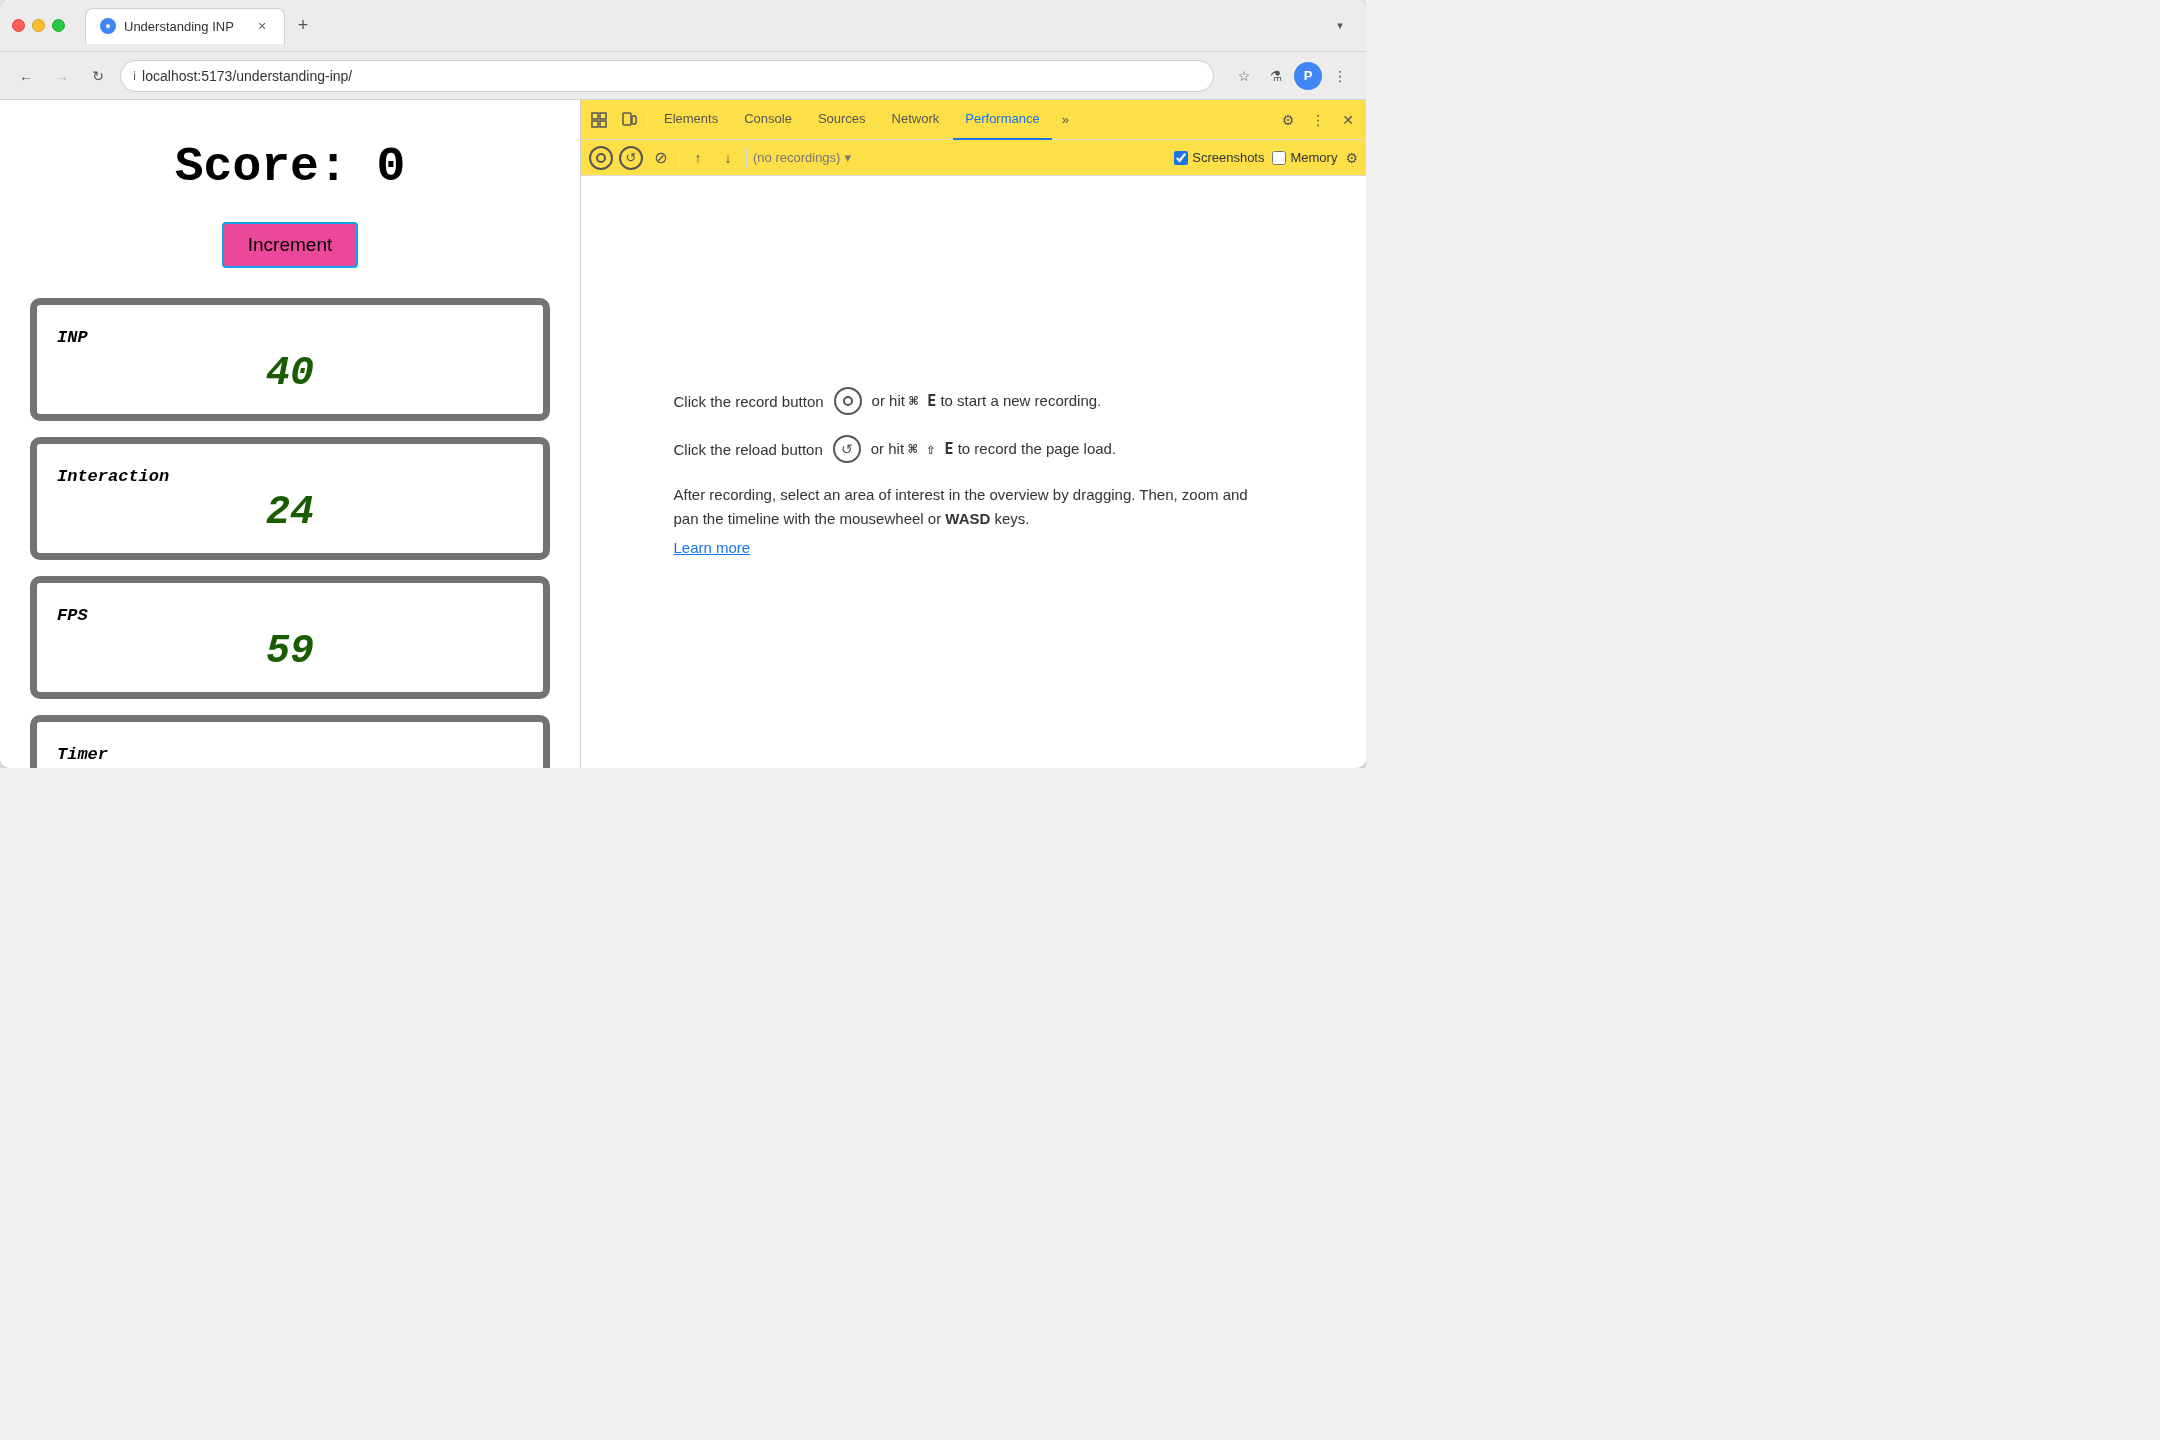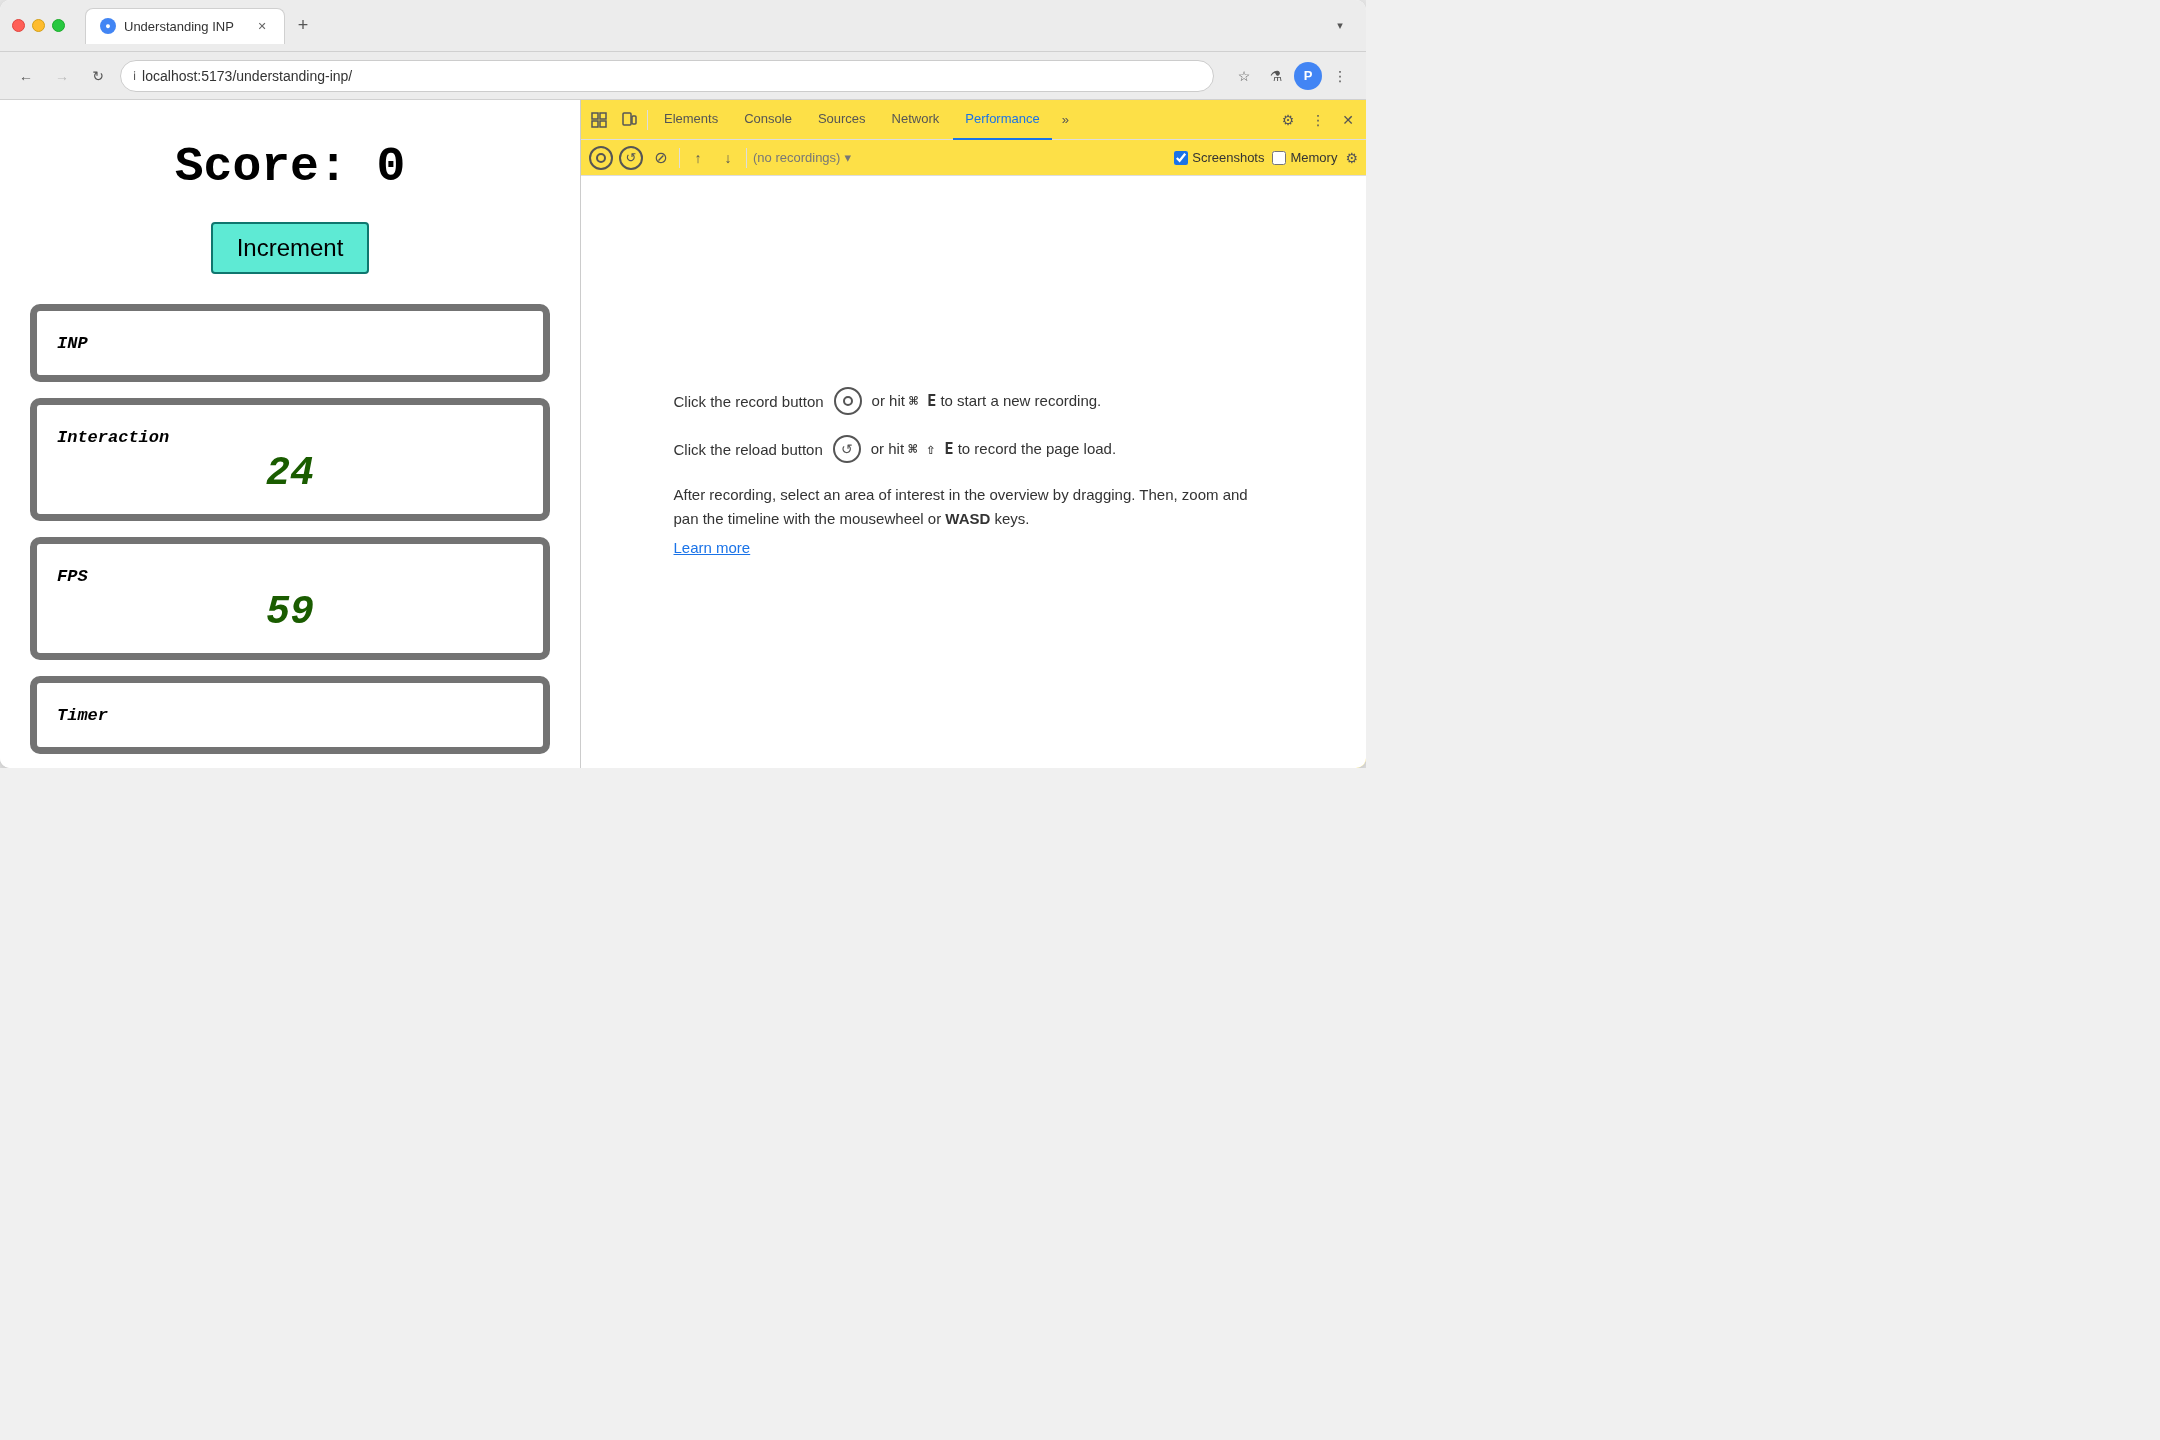--- a/index.html
+++ b/index.html
@@ -30,21 +30,21 @@
     .toolbar-icons { display: flex; align-items: center; gap: 4px; margin-left: 8px; }
     .toolbar-icon { width: 28px; height: 28px; border-radius: 50%; display: flex; align-items: center; justify-content: center; cursor: pointer; color: #555; font-size: 14px; }
     .toolbar-icon.profile { background: #4285f4; color: white; border-radius: 50%; font-size: 13px; font-weight: bold; }
 
     
     .content-area { display: flex; flex: 1; overflow: hidden; }
 
     
     .webpage { flex: 0 0 580px; background: #fff; padding: 40px 30px; overflow-y: auto; }
     .score-title { font-size: 48px; font-weight: 900; font-family: 'Courier New', monospace; text-align: center; margin-bottom: 28px; color: #000; }
-    .increment-btn { display: block; margin: 0 auto 30px; padding: 10px 24px; font-size: 24px; background: #5eead4; border: 2px solid #0f766e; border-radius: 4px; cursor: pointer; }
+    .increment-btn { display: block; margin: 0 auto 30px; padding: 10px 24px; font-size: 19px; background: #ec4899; border: 2px solid #0ea5e9; border-radius: 4px; cursor: pointer; }
 
     .metric-card { border: 7px solid #737373; border-radius: 10px; padding: 23px 20px 18px; margin-bottom: 16px; }
     .metric-label { font-size: 17px; font-weight: 700; font-style: italic; font-family: 'Courier New', monospace; color: #000; margin-bottom: 4px; }
     .metric-value { font-size: 40px; font-weight: 900; font-style: italic; font-family: 'Courier New', monospace; color: #1a5c00; text-align: center; }
     .metric-value.timer { color: #000; }
 
     
     .devtools { flex: 1; background: #fde047; border-left: 1px solid #ccc; display: flex; flex-direction: column; }
 
     .devtools-toolbar { height: 40px; display: flex; align-items: center; border-bottom: 1px solid #ddd; padding: 0 4px; gap: 2px; }
@@ -126,20 +126,21 @@
     <div class="webpage">
       <div class="score-title">
         <span>Score:</span>
         <span>0</span>
       </div>
 
       <button class="increment-btn">Increment</button>
 
       <div class="metric-card">
         <div class="metric-label">INP</div>
+        <div class="metric-value">40</div>
       </div>
 
       <div class="metric-card">
         <div class="metric-label">Interaction</div>
         <div class="metric-value">24</div>
       </div>
 
       <div class="metric-card">
         <div class="metric-label">FPS</div>
         <div class="metric-value">59</div>

